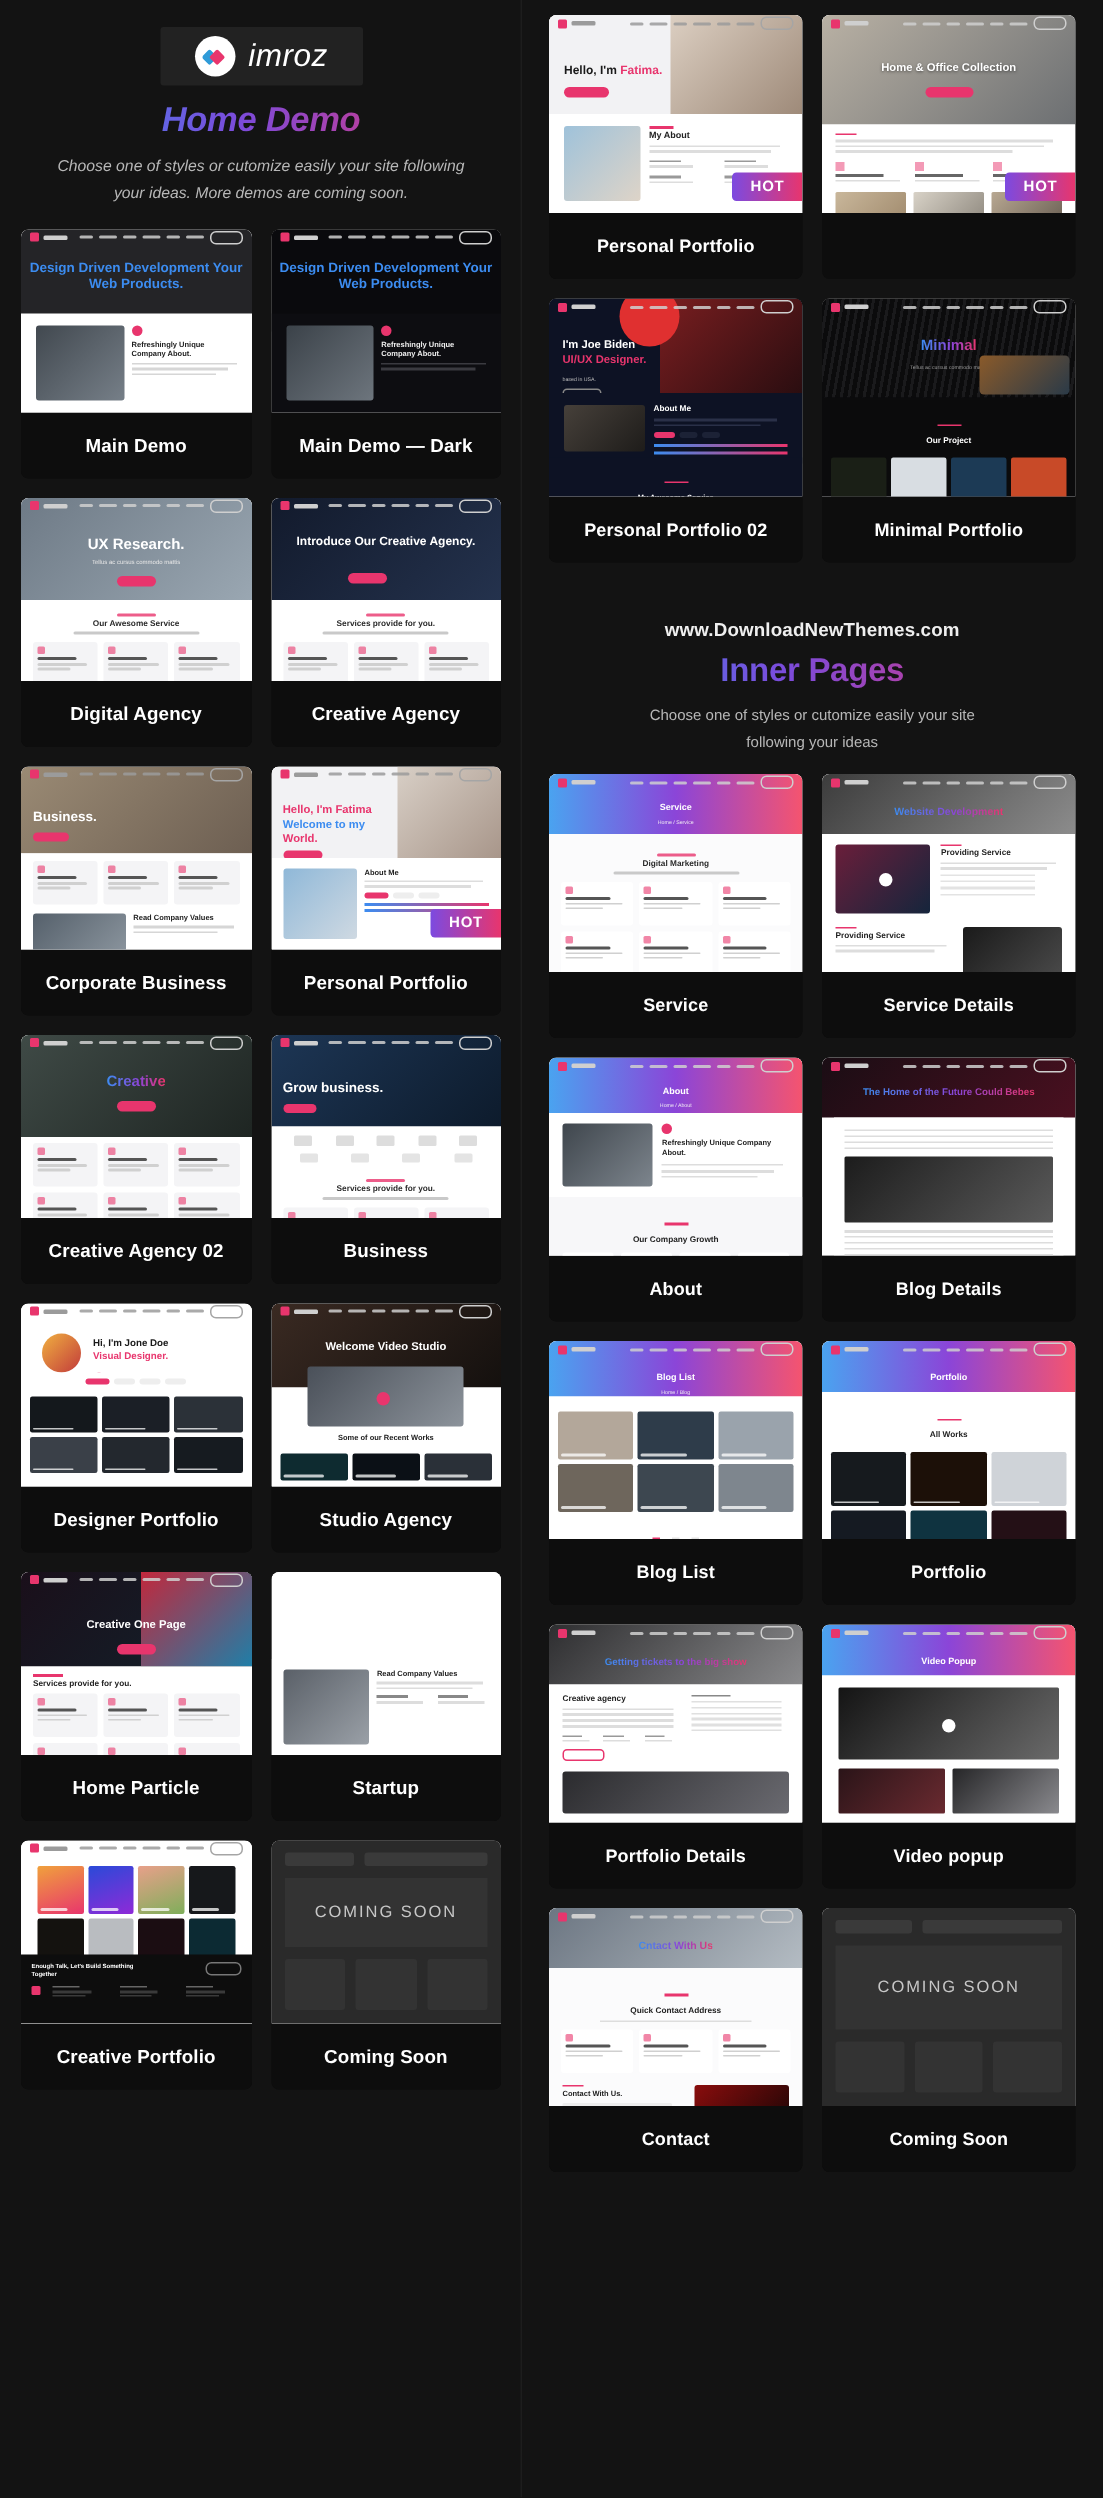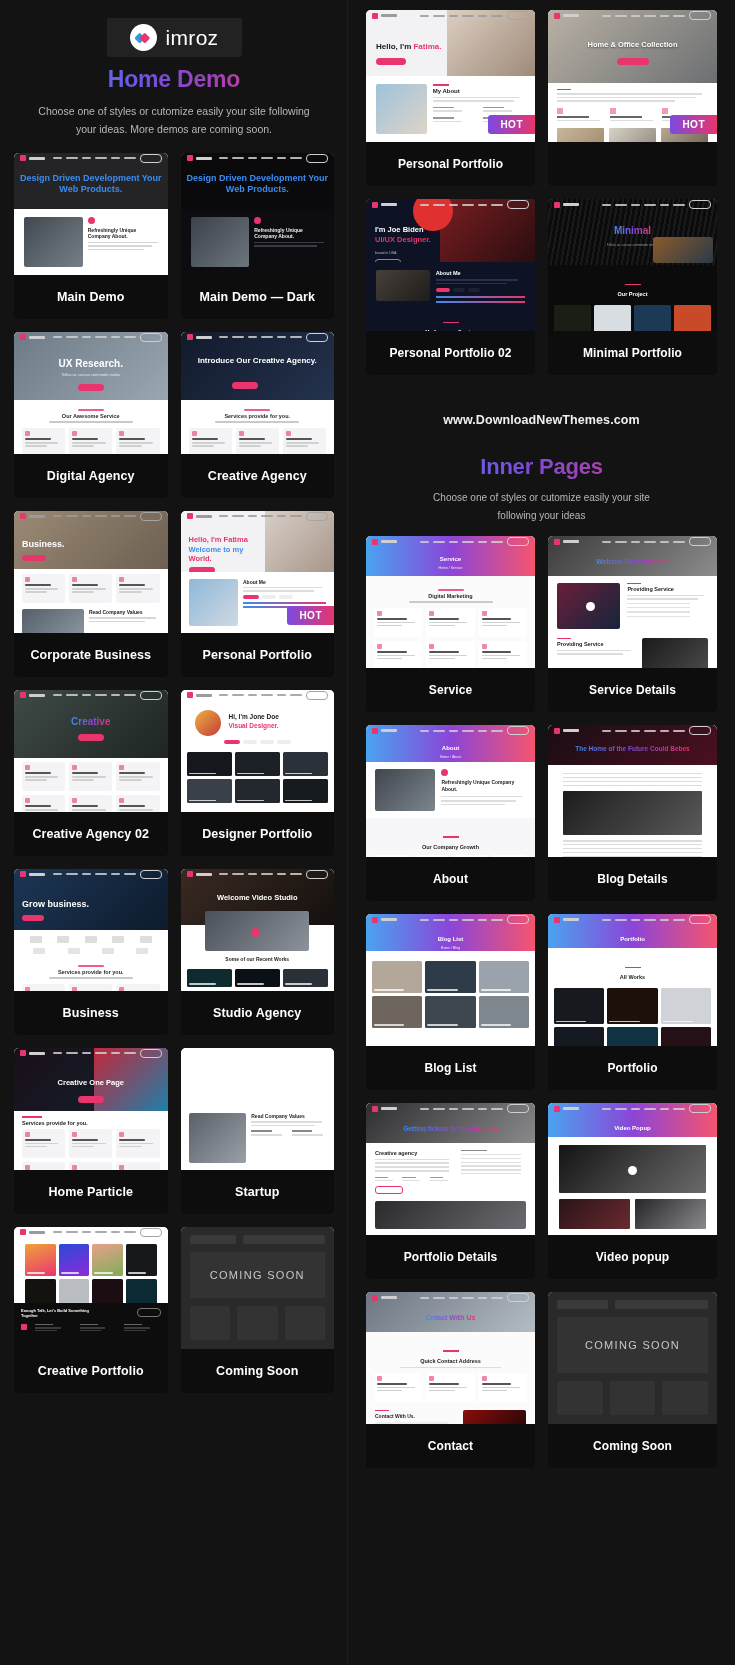--- a/index.html
+++ b/index.html
@@ -14,32 +14,32 @@
   .page{position:relative;width:735px;height:1665px;display:flex;}
 
   
   .col{position:relative;}
   .col-left{width:348px;background:#131313;}
   .col-right{width:387px;background:#131313;}
   .col-divider{position:absolute;left:347px;top:0;width:1px;height:1665px;background:#1d1d1d;}
   .scrollbar-thumb{position:absolute;left:348px;top:370px;width:3px;height:16px;background:#4a4a4a;border-radius:2px;}
 
   
-  .sec-head{padding:18px 24px 14px;text-align:center;}
+  .sec-head{padding:18px 24px 14px;text-align:center;font-style:italic;}
   .logo-row{display:flex;align-items:center;justify-content:center;gap:9px;background:#222;width:115px;margin:0 auto;padding:6px 10px;border-radius:2px;}
   .logo-mark{width:27px;height:27px;border-radius:50%;background:#fff;display:flex;align-items:center;justify-content:center;}
   .logo-word{font-size:21px;font-weight:400;letter-spacing:.3px;color:#fff;}
   .sec-title{font-size:23px;font-weight:700;margin-top:9px;letter-spacing:-.2px;
     background:linear-gradient(90deg,#3c8cf0 0%,#7b4bdb 45%,#e8356d 100%);
     -webkit-background-clip:text;background-clip:text;color:transparent;}
   .sec-sub{font-size:10.5px;line-height:1.75;color:#b7b7b7;margin-top:9px;max-width:290px;margin-left:auto;margin-right:auto;}
   .sec-url{font-size:12.5px;font-weight:700;color:#efefef;letter-spacing:.1px;}
 
   .sec-head-right{padding:22px 20px 12px;text-align:center;}
-  .sec-head-right .sec-title{margin-top:27px;font-size:22px;}
+  .sec-head-right .sec-title{margin-top:7px;font-size:22px;}
   .sec-head-right .sec-sub{font-size:10px;max-width:250px;}
 
   
   .grid{display:grid;grid-template-columns:1fr 1fr;gap:13px;padding:0 14px 14px;}
   .grid-right{display:grid;grid-template-columns:1fr 1fr;gap:13px;padding:0 18px 16px;}
 
   .card{background:#0d0d0d;border-radius:5px;overflow:hidden;position:relative;display:flex;flex-direction:column;}
   .thumb{position:relative;overflow:hidden;background:#fff;height:122px;}
   .grid-right .thumb{height:132px;}
   .caption{height:44px;display:flex;align-items:center;justify-content:center;background:#0d0d0d;
@@ -446,76 +446,20 @@
                   </div>
                 </div>
               </div>
             </div>
           </div>
           <div class="caption">Creative Agency 02</div>
         </div>
         <div class="card">
           <div class="thumb">
             <div class="mock">
-              <div style="position:absolute;inset:0 0 62% 0;background:#fff">
-                <div class="mnav ">
-    <span class="brand">
-                    <i class="mdot"></i>
-                    <i class="mbrandtxt"></i>
-                  </span>
-    <span class="links">
-                    <i class="mlink"></i>
-                    <i class="mlink l2"></i>
-                    <i class="mlink"></i>
-                    <i class="mlink l2"></i>
-                    <i class="mlink"></i>
-                    <i class="mlink l2"></i>
-                    <i class="mbtn"></i>
-                  </span>
-  </div>
-      <div style="position:absolute;left:14px;top:20px;width:26px;height:26px;border-radius:50%;background:linear-gradient(135deg,#f0b040,#c23b3b)"></div>
-      <div style="position:absolute;left:48px;top:22px;font-size:6.5px;font-weight:700;line-height:1.4">
-        <span style="color:#1a1a1a">Hi, I'm Jone Doe</span><br><span style="color:#e8356d">Visual Designer.</span></div>
-      <div style="position:absolute;left:48px;top:46px;width:8px;height:8px;border-radius:50%;background:#e8356d"></div>
-              </div>
-    <div style="position:absolute;top:38%;left:0;right:0;bottom:0;background:#fff">
-      <div style="display:flex;gap:3px;justify-content:center;padding:4px 0">
-                  <i style="width:16px;height:4px;background:#e8356d;border-radius:2px"></i>
-                  <i style="width:14px;height:4px;background:#eee;border-radius:2px"></i>
-                  <i style="width:14px;height:4px;background:#eee;border-radius:2px"></i>
-                  <i style="width:14px;height:4px;background:#eee;border-radius:2px"></i>
-                </div>
-      <div class="imgrid" style="grid-template-columns:repeat(3,1fr)">
-                  <div style="height:24px;border-radius:1.5px;background:#14181c;position:relative">
-      <span style="position:absolute;left:2px;bottom:2px;width:60%;height:1.5px;background:rgba(255,255,255,.75);border-radius:1px"></span>
-                  </div>
-                  <div style="height:24px;border-radius:1.5px;background:#1b1f26;position:relative">
-      <span style="position:absolute;left:2px;bottom:2px;width:60%;height:1.5px;background:rgba(255,255,255,.75);border-radius:1px"></span>
-                  </div>
-                  <div style="height:24px;border-radius:1.5px;background:#2b3138;position:relative">
-      <span style="position:absolute;left:2px;bottom:2px;width:60%;height:1.5px;background:rgba(255,255,255,.75);border-radius:1px"></span>
-                  </div>
-                  <div style="height:24px;border-radius:1.5px;background:#3a4048;position:relative">
-      <span style="position:absolute;left:2px;bottom:2px;width:60%;height:1.5px;background:rgba(255,255,255,.75);border-radius:1px"></span>
-                  </div>
-                  <div style="height:24px;border-radius:1.5px;background:#23282e;position:relative">
-      <span style="position:absolute;left:2px;bottom:2px;width:60%;height:1.5px;background:rgba(255,255,255,.75);border-radius:1px"></span>
-                  </div>
-                  <div style="height:24px;border-radius:1.5px;background:#161b20;position:relative">
-      <span style="position:absolute;left:2px;bottom:2px;width:60%;height:1.5px;background:rgba(255,255,255,.75);border-radius:1px"></span>
-                  </div>
-                </div>
-              </div>
-            </div>
-          </div>
-          <div class="caption">Designer Portfolio</div>
-        </div>
-        <div class="card">
-          <div class="thumb">
-            <div class="mock">
               <div class="hero" style="height:50%;background:linear-gradient(135deg,#1d3655,#0d1b2c)">
                 <div class="mnav on-dark">
     <span class="brand">
                     <i class="mdot"></i>
                     <i class="mbrandtxt"></i>
                   </span>
     <span class="links">
                     <i class="mlink"></i>
                     <i class="mlink l2"></i>
                     <i class="mlink"></i>
@@ -553,20 +497,76 @@
                     <i></i>
                   </div>
                   <div class="tile" style="">
                     <i></i>
                   </div>
                 </div>
               </div>
             </div>
           </div>
           <div class="caption">Business</div>
+        </div>
+        <div class="card">
+          <div class="thumb">
+            <div class="mock">
+              <div style="position:absolute;inset:0 0 62% 0;background:#fff">
+                <div class="mnav ">
+    <span class="brand">
+                    <i class="mdot"></i>
+                    <i class="mbrandtxt"></i>
+                  </span>
+    <span class="links">
+                    <i class="mlink"></i>
+                    <i class="mlink l2"></i>
+                    <i class="mlink"></i>
+                    <i class="mlink l2"></i>
+                    <i class="mlink"></i>
+                    <i class="mlink l2"></i>
+                    <i class="mbtn"></i>
+                  </span>
+  </div>
+      <div style="position:absolute;left:14px;top:20px;width:26px;height:26px;border-radius:50%;background:linear-gradient(135deg,#f0b040,#c23b3b)"></div>
+      <div style="position:absolute;left:48px;top:22px;font-size:6.5px;font-weight:700;line-height:1.4">
+        <span style="color:#1a1a1a">Hi, I'm Jone Doe</span><br><span style="color:#e8356d">Visual Designer.</span></div>
+      <div style="position:absolute;left:48px;top:46px;width:8px;height:8px;border-radius:50%;background:#e8356d"></div>
+              </div>
+    <div style="position:absolute;top:38%;left:0;right:0;bottom:0;background:#fff">
+      <div style="display:flex;gap:3px;justify-content:center;padding:4px 0">
+                  <i style="width:16px;height:4px;background:#e8356d;border-radius:2px"></i>
+                  <i style="width:14px;height:4px;background:#eee;border-radius:2px"></i>
+                  <i style="width:14px;height:4px;background:#eee;border-radius:2px"></i>
+                  <i style="width:14px;height:4px;background:#eee;border-radius:2px"></i>
+                </div>
+      <div class="imgrid" style="grid-template-columns:repeat(3,1fr)">
+                  <div style="height:24px;border-radius:1.5px;background:#14181c;position:relative">
+      <span style="position:absolute;left:2px;bottom:2px;width:60%;height:1.5px;background:rgba(255,255,255,.75);border-radius:1px"></span>
+                  </div>
+                  <div style="height:24px;border-radius:1.5px;background:#1b1f26;position:relative">
+      <span style="position:absolute;left:2px;bottom:2px;width:60%;height:1.5px;background:rgba(255,255,255,.75);border-radius:1px"></span>
+                  </div>
+                  <div style="height:24px;border-radius:1.5px;background:#2b3138;position:relative">
+      <span style="position:absolute;left:2px;bottom:2px;width:60%;height:1.5px;background:rgba(255,255,255,.75);border-radius:1px"></span>
+                  </div>
+                  <div style="height:24px;border-radius:1.5px;background:#3a4048;position:relative">
+      <span style="position:absolute;left:2px;bottom:2px;width:60%;height:1.5px;background:rgba(255,255,255,.75);border-radius:1px"></span>
+                  </div>
+                  <div style="height:24px;border-radius:1.5px;background:#23282e;position:relative">
+      <span style="position:absolute;left:2px;bottom:2px;width:60%;height:1.5px;background:rgba(255,255,255,.75);border-radius:1px"></span>
+                  </div>
+                  <div style="height:24px;border-radius:1.5px;background:#161b20;position:relative">
+      <span style="position:absolute;left:2px;bottom:2px;width:60%;height:1.5px;background:rgba(255,255,255,.75);border-radius:1px"></span>
+                  </div>
+                </div>
+              </div>
+            </div>
+          </div>
+          <div class="caption">Designer Portfolio</div>
         </div>
         <div class="card">
           <div class="thumb">
             <div class="mock">
               <div class="hero" style="height:46%;background:linear-gradient(135deg,#3a2a22,#14100e)">
                 <div class="mnav on-dark">
     <span class="brand">
                     <i class="mdot"></i>
                     <i class="mbrandtxt"></i>
                   </span>

